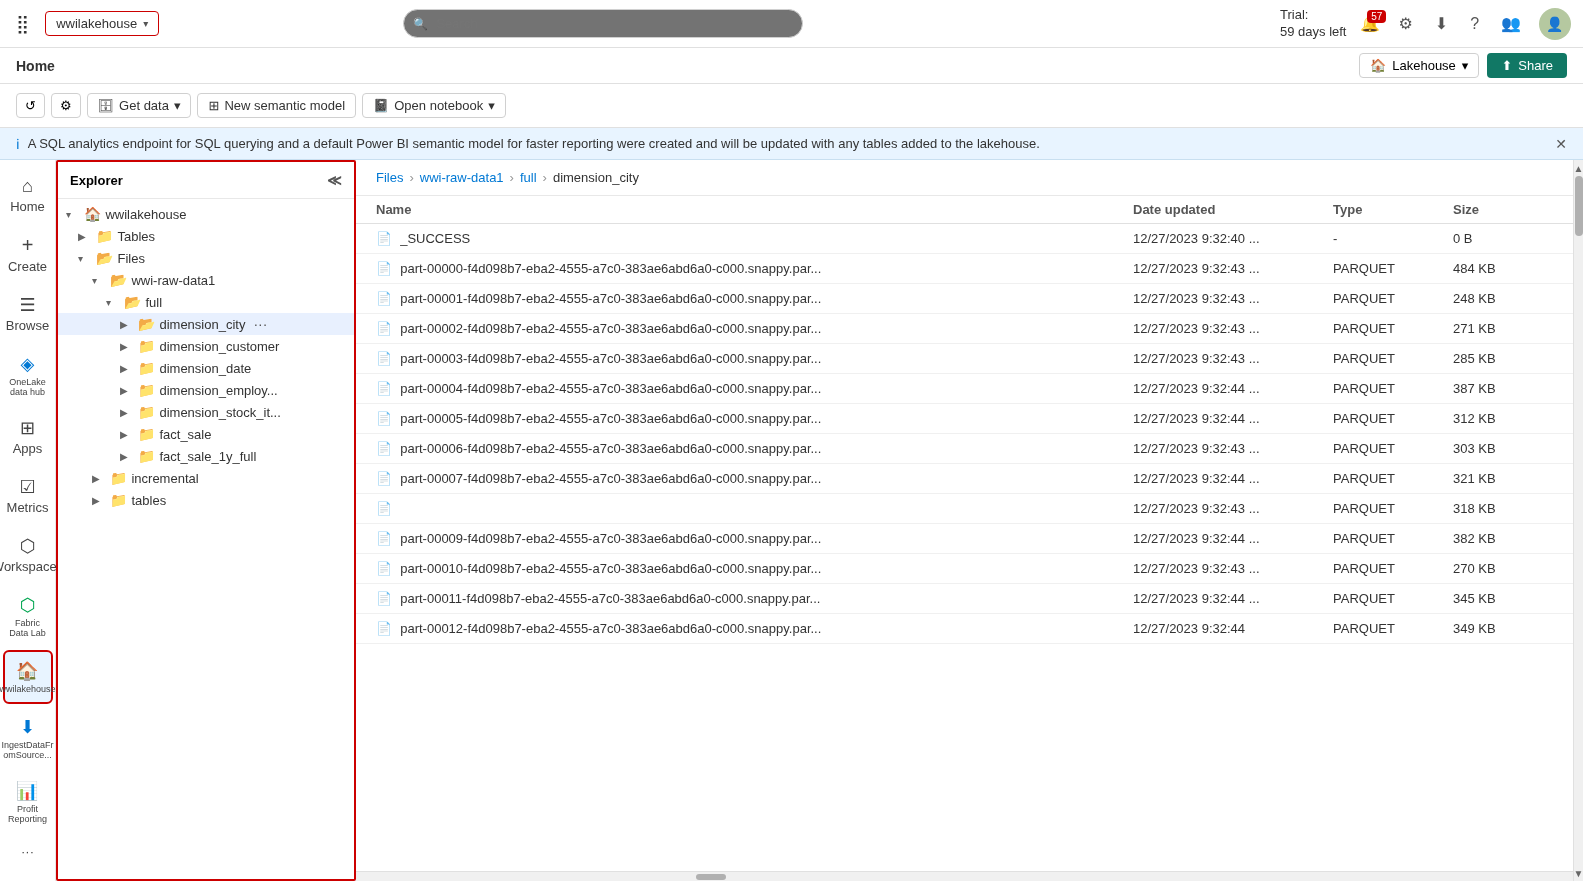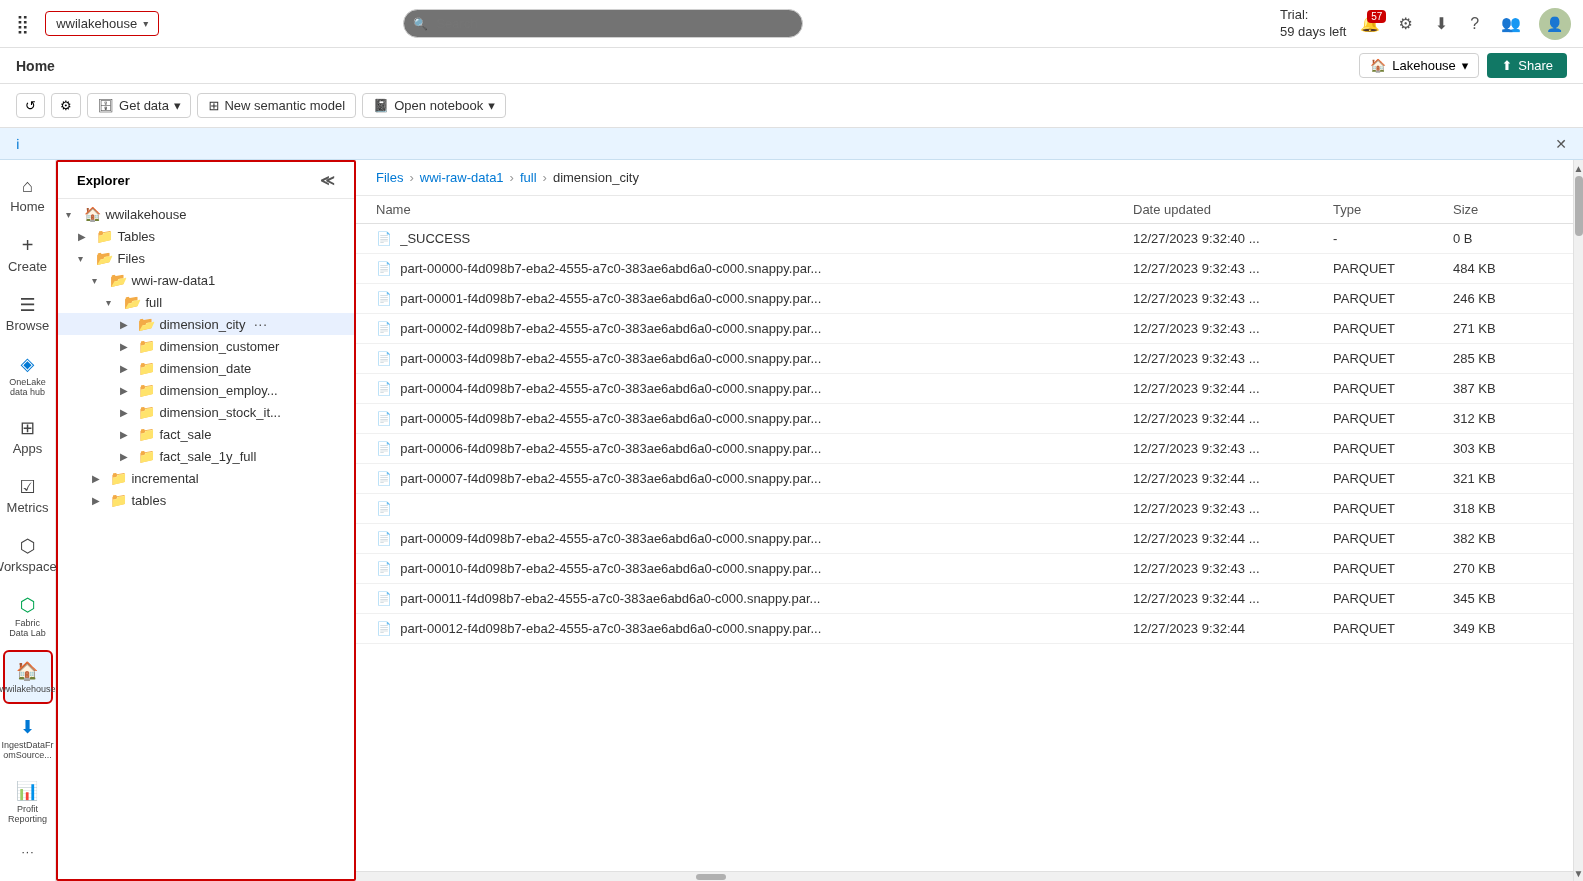--- a/index.html
+++ b/index.html
@@ -96,21 +96,21 @@
     }
 
     
     .explorer-panel {
       width: 300px; background: #fff; border-right: 1px solid #e0e0e0; display: flex;
       flex-direction: column; overflow: hidden; flex-shrink: 0;
       border: 2px solid #c00; border-radius: 2px;
     }
     .explorer-header {
       display: flex; align-items: center; justify-content: space-between;
-      padding: 10px 19px; font-weight: 600; font-size: 14px; border-bottom: 1px solid #e8e8e8;
+      padding: 10px 12px; font-weight: 600; font-size: 14px; border-bottom: 1px solid #e8e8e8;
     }
     .explorer-tree { overflow-y: auto; flex: 1; padding: 4px 0; }
     .tree-item {
       display: flex; align-items: center; gap: 4px; padding: 3px 8px; cursor: pointer;
       font-size: 13px; color: #333;
     }
     .tree-item.selected { background: #e8f0fe; }
     .tree-chevron { width: 14px; font-size: 10px; color: #666; }
     .tree-icon { font-size: 14px; }
     .folder-icon { color: #f0c040; }
@@ -126,21 +126,21 @@
       border-bottom: 1px solid #e8e8e8; flex-shrink: 0;
     }
     .breadcrumb-sep { color: #999; }
     .breadcrumb-link { color: #0078d4; cursor: pointer; }
     .breadcrumb-current { color: #333; font-weight: 500; }
 
     .file-table { flex: 1; overflow: hidden; display: flex; flex-direction: column; }
     .file-table-header {
       display: grid; grid-template-columns: 1fr 200px 120px 100px;
       padding: 6px 20px; background: #fff; border-bottom: 1px solid #e0e0e0;
-      font-weight: 400; font-size: 12px; color: #555; flex-shrink: 0;
+      font-weight: 700; font-size: 12px; color: #555; flex-shrink: 0;
     }
     .file-table-body { overflow-y: auto; flex: 1; }
     .file-row {
       display: grid; grid-template-columns: 1fr 200px 120px 100px;
       padding: 7px 20px; border-bottom: 1px solid #f0f0f0; align-items: center;
       font-size: 12.5px; color: #333;
     }
     .file-name-cell { display: flex; align-items: center; gap: 8px; }
     .file-doc-icon { color: #555; font-size: 13px; }
 
@@ -227,20 +227,21 @@
   </button>
   <button class="toolbar-btn">
     <span>📓</span>
     <span>Open notebook</span>
     <span>▾</span>
   </button>
 </div>
 
 <div class="info-banner">
   <span class="info-icon">ℹ</span>
+  <span>A SQL analytics endpoint for SQL querying and a default Power BI semantic model for faster reporting were created and will be updated with any tables added to the lakehouse.</span>
   <span class="close-x">✕</span>
 </div>
 
 <div class="main-layout">
 
   <div class="left-nav">
     <div class="nav-item">
       <span class="icon">⌂</span>
       <span>Home</span>
     </div>
@@ -425,21 +426,21 @@
     <span>PARQUET</span>
     <span>484 KB</span>
   </div>
           <div class="file-row">
     <div class="file-name-cell">
       <span class="file-doc-icon">📄</span>
       <span>part-00001-f4d098b7-eba2-4555-a7c0-383ae6abd6a0-c000.snappy.par...</span>
     </div>
     <span>12/27/2023 9:32:43 ...</span>
     <span>PARQUET</span>
-    <span>246 KB</span>
+    <span>248 KB</span>
   </div>
           <div class="file-row">
     <div class="file-name-cell">
       <span class="file-doc-icon">📄</span>
       <span>part-00002-f4d098b7-eba2-4555-a7c0-383ae6abd6a0-c000.snappy.par...</span>
     </div>
     <span>12/27/2023 9:32:43 ...</span>
     <span>PARQUET</span>
     <span>271 KB</span>
   </div>

